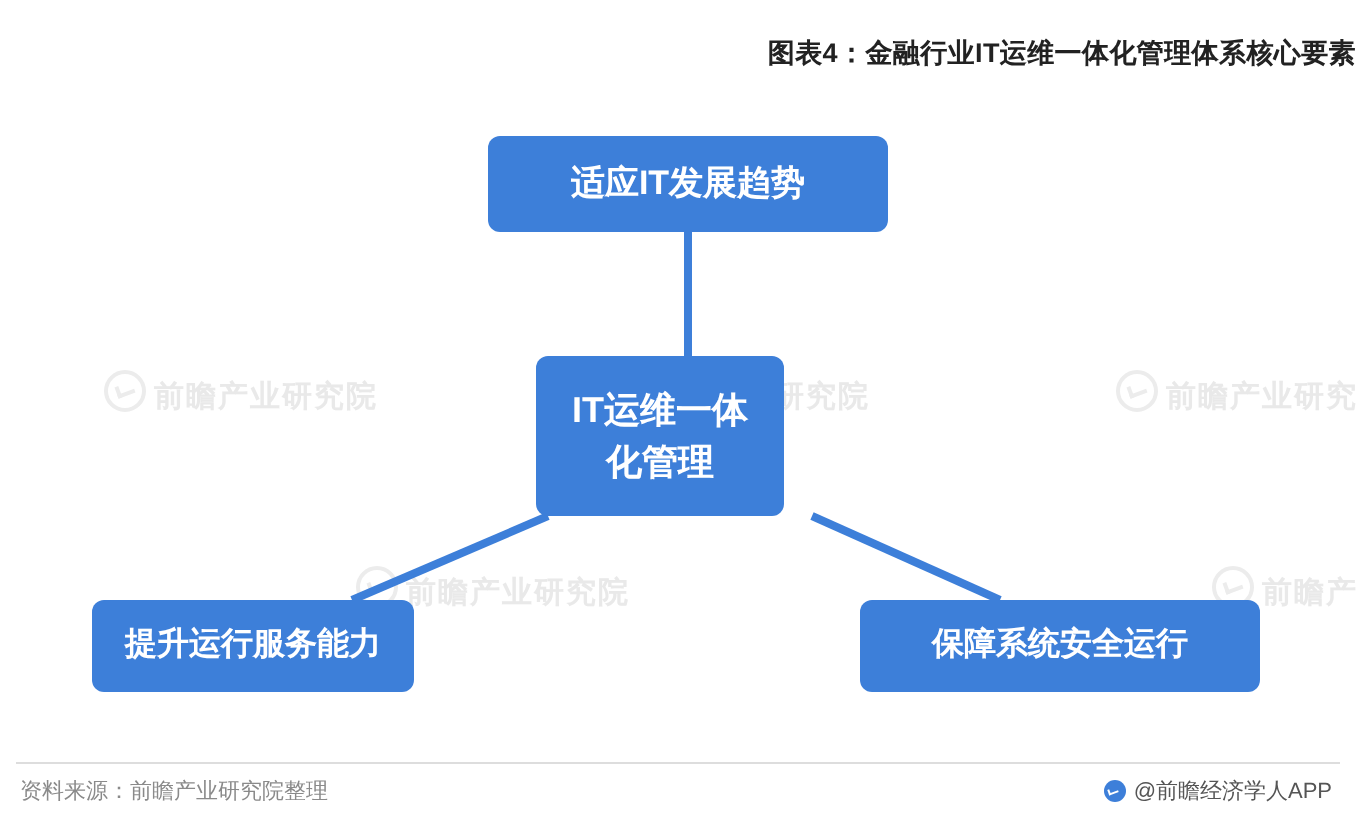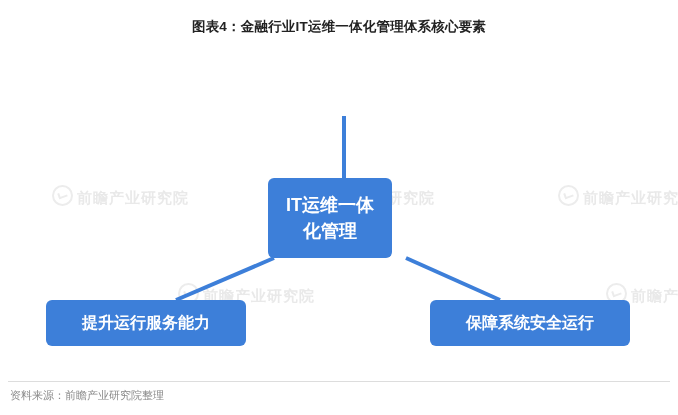--- a/index.html
+++ b/index.html
@@ -19,21 +19,21 @@
     width: 678px;
     height: 415px;
     background: #ffffff;
   }
   
   .title {
     position: absolute;
     top: 18px;
     left: 0;
     width: 678px;
-    text-align: center;
+    text-align: right;
     font-size: 13.5px;
     font-weight: bold;
     color: #222222;
     letter-spacing: 0.2px;
   }
   
   .wm {
     position: absolute;
     font-size: 15px;
     color: #e9e9e9;
@@ -101,21 +101,21 @@
     left: 268px;
     top: 178px;
     width: 124px;
     height: 80px;
     font-size: 18px;
     padding: 0 14px;
   }
   .node-left {
     left: 46px;
     top: 300px;
-    width: 200px;
+    width: 161px;
     height: 46px;
     font-size: 16px;
   }
   .node-right {
     left: 430px;
     top: 300px;
     width: 200px;
     height: 46px;
     font-size: 16px;
   }
@@ -177,20 +177,25 @@
   <div class="wm wm3"><span class="wm-logo"></span><span>前瞻产业研究院</span></div>
   <div class="wm wm4"><span class="wm-logo"></span><span>前瞻产业研究院</span></div>
   <div class="wm wm5"><span class="wm-logo"></span><span>前瞻产业研究院</span></div>
 
   <svg class="lines" viewBox="0 0 678 415">
     <line x1="344" y1="116" x2="344" y2="178" stroke="#3d7fd9" stroke-width="4"></line>
     <line x1="274" y1="258" x2="176" y2="300" stroke="#3d7fd9" stroke-width="4"></line>
     <line x1="406" y1="258" x2="500" y2="300" stroke="#3d7fd9" stroke-width="4"></line>
   </svg>
 
+  <div class="node node-top">适应IT发展趋势</div>
   <div class="node node-center">IT运维一体化管理</div>
   <div class="node node-left">提升运行服务能力</div>
   <div class="node node-right">保障系统安全运行</div>
 
   <div class="footer-line"></div>
   <div class="source">资料来源：前瞻产业研究院整理</div>
+  <div class="credit">
+    <span class="c-logo"></span>
+    <span>@前瞻经济学人APP</span>
+  </div>
 
 </div>
 
 </body></html>

